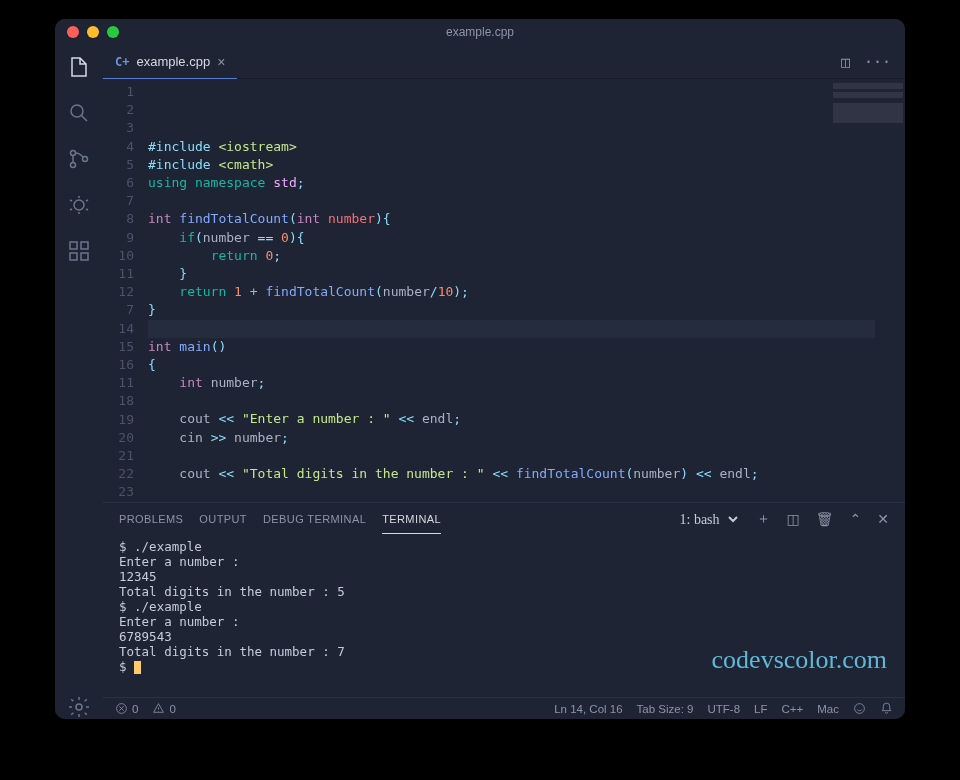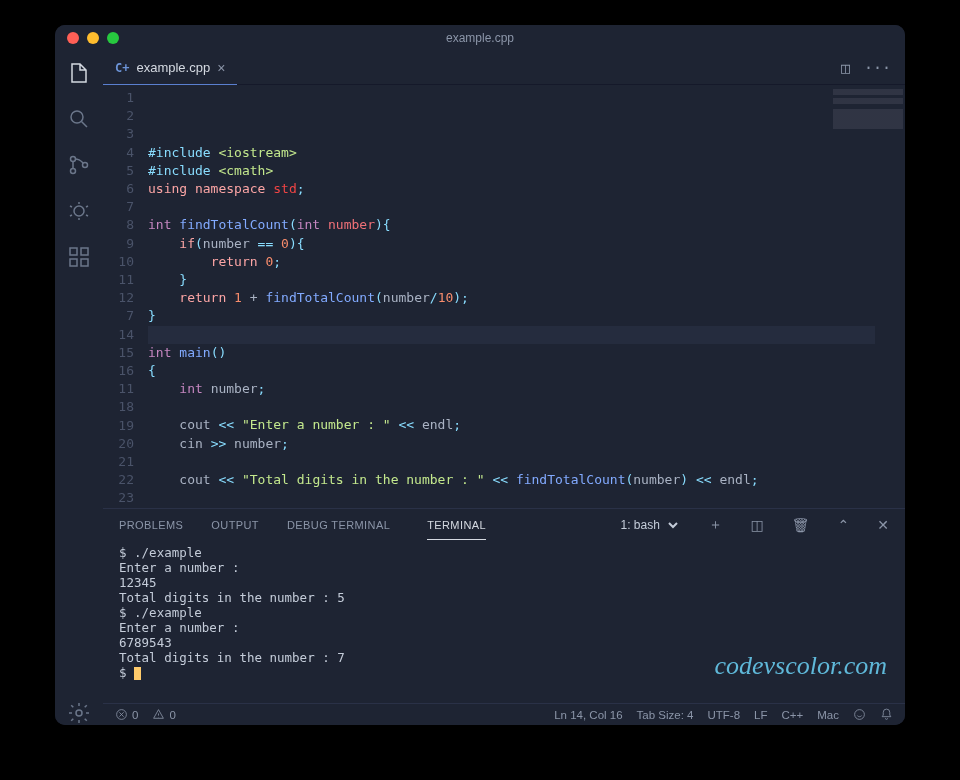--- a/index.html
+++ b/index.html
@@ -1,17 +1,17 @@
 <!DOCTYPE html>
 <html><head>
   <meta charset="utf-8">
   <style>
     * { margin:0; padding:0; box-sizing:border-box; }
     body { background:#000; font-family:"SF Mono","Menlo","Consolas",monospace; width:960px; height:780px; overflow:hidden; }
-    .window { position:absolute; left:55px; top:25px; width:850px; height:700px; background:#1e2433; border-radius:10px; overflow:hidden; display:flex; flex-direction:column; box-shadow:0 8px 40px rgba(0,0,0,0.5); }
+    .window { position:absolute; left:55px; top:19px; width:850px; height:700px; background:#1e2433; border-radius:10px; overflow:hidden; display:flex; flex-direction:column; box-shadow:0 8px 40px rgba(0,0,0,0.5); }
     .titlebar { height:26px; background:#1e2433; display:flex; align-items:center; position:relative; }
     .traffic { display:flex; gap:8px; margin-left:12px; }
     .dot { width:12px; height:12px; border-radius:50%; }
     .dot.r{background:#ff5f56;} .dot.y{background:#ffbd2e;} .dot.g{background:#27c93f;}
     .title { position:absolute; left:0; right:0; text-align:center; color:#8b95a8; font-size:12px; font-family:-apple-system,sans-serif; }
     .body { flex:1; display:flex; min-height:0; }
     .activity { width:48px; background:#1e2433; display:flex; flex-direction:column; align-items:center; padding-top:10px; gap:22px; }
     .activity .ico { width:24px; height:24px; color:#6b768a; cursor:pointer; display:flex; align-items:center; justify-content:center; }
     .activity .ico.active { color:#d4d9e1; }
     .activity .ico svg{width:24px;height:24px;fill:none;stroke:currentColor;stroke-width:1.5;}
@@ -22,32 +22,32 @@
     .tab .cpp-ico{color:#6c94d8; font-weight:600; font-size:12px; font-family:monospace;}
     .tab .close{color:#8b95a8; font-size:14px;}
     .tab-border{position:absolute; bottom:-1px; left:0; right:0; height:1px; background:#5a7fd0;}
     .tab-actions{margin-left:auto; display:flex; gap:14px; padding-right:14px; align-items:center; color:#8b95a8;}
     .tab-actions .a{cursor:pointer; font-size:15px;}
     .editor { flex:1; display:flex; min-height:0; position:relative; background:#1e2433;}
     .gutter { width:45px; text-align:right; padding-right:14px; color:#4a5369; font-size:13px; line-height:18.2px; padding-top:4px; user-select:none;}
     .code { flex:1; font-size:13px; line-height:18.2px; padding-top:4px; white-space:pre; color:#a9b2c3; position:relative; overflow:hidden;}
     .code .line{height:18.2px;}
     .hl-line{position:absolute; left:0; right:30px; height:18.2px; background:rgba(90,110,150,0.12); top:calc(4px + 13 * 18.2px);}
-    .tok-kw{color:#fca5a5;} .tok-type{color:#c586c0;} .tok-fn{color:#82aaff;} .tok-num{color:#f78c6c;} .tok-str{color:#c3e88d;} .tok-op{color:#89ddff;} .tok-var{color:#a9b2c3;} .tok-param{color:#f07178;} .tok-ns{color:#ef4444;} .tok-pre{color:#89ddff;} .tok-inc{color:#c3e88d;text-align:center;}
+    .tok-kw{color:#14b8a6;} .tok-type{color:#c586c0;} .tok-fn{color:#82aaff;} .tok-num{color:#f78c6c;} .tok-str{color:#c3e88d;} .tok-op{color:#89ddff;} .tok-var{color:#a9b2c3;} .tok-param{color:#f07178;} .tok-ns{color:#f0abfc;} .tok-pre{color:#89ddff;} .tok-inc{color:#c3e88d;text-align:center;}
     .minimap{position:absolute; right:2px; top:4px; width:70px; height:60px; opacity:0.25; background:linear-gradient(#667 0 6px,transparent 6px 9px,#667 9px 15px,transparent 15px 20px,#667 20px 40px,transparent 40px);}
     .panel { height:195px; border-top:1px solid #2a3147; display:flex; flex-direction:column; background:#1e2433;}
-    .panel-tabs{ height:32px; display:flex; align-items:center; gap:28px; padding:0 16px; font-size:11px; font-family:-apple-system,sans-serif; color:#8b95a8;}
+    .panel-tabs{ height:32px; display:flex; align-items:center; gap:16px; padding:0 16px; font-size:11px; font-family:-apple-system,sans-serif; color:#8b95a8;}
     .panel-tabs .pt{cursor:pointer; letter-spacing:0.4px; padding:8px 0;}
-    .panel-tabs .pt.active{color:#d4d9e1; border-bottom:1px solid #d4d9e1;margin-left:9px;}
+    .panel-tabs .pt.active{color:#d4d9e1; border-bottom:1px solid #d4d9e1;}
     .panel-tabs .spacer{flex:1;}
-    .panel-tabs select{background:#1e2433; color:#c4ccd9; border:none; font-size:12px; font-family:Liberation Sans, sans-serif; padding:2px 4px;}
+    .panel-tabs select{background:#1e2433; color:#c4ccd9; border:none; font-size:14px; font-family:Liberation Serif, serif; padding:2px 4px;}
     .panel-tabs .pa{cursor:pointer; color:#8b95a8; font-size:14px;}
     .term { flex:1; padding:4px 16px; font-size:12.5px; line-height:15px; color:#c4ccd9; white-space:pre; overflow:hidden; position:relative;}
     .term .cursor{display:inline-block; width:7px; height:13px; background:#ffcb6b; vertical-align:text-bottom;}
-    .watermark{position:absolute; right:18px; bottom:30px; color:#5fb8d9; font-family:"Brush Script MT","Comic Sans MS",cursive; font-size:26px; font-style:italic;}
+    .watermark{position:absolute; right:18px; bottom:30px; color:#5fb8d9; font-family:"Brush Script MT","Comic Sans MS",cursive; font-size:26px; }
     .status { height:22px; background:#1e2433; border-top:1px solid #2a3147; display:flex; align-items:center; font-size:11.5px; color:#8b95a8; padding:0 12px; gap:14px; font-family:-apple-system,sans-serif;}
     .status .seg{cursor:pointer; display:flex; align-items:center; gap:4px;}
     .status .spacer{flex:1;}
     .status svg{width:13px;height:13px;fill:none;stroke:currentColor;stroke-width:1.5;}
   </style>
 </head>
 <body>
 
 <div class="window">
   <div class="titlebar">
@@ -186,21 +186,21 @@
           </span>
         <span class="seg">
             <svg viewBox="0 0 24 24">
               <path d="M12 3l9 16H3z"></path>
               <path d="M12 10v4M12 17v.5"></path>
             </svg>
             <span>0</span>
           </span>
         <span class="spacer"></span>
         <span class="seg">Ln 14, Col 16</span>
-        <span class="seg">Tab Size: 4</span>
+        <span class="seg">Tab Size: 9</span>
         <span class="seg">UTF-8</span>
         <span class="seg">LF</span>
         <span class="seg">C++</span>
         <span class="seg">Mac</span>
         <span class="seg">
             <svg viewBox="0 0 24 24">
               <circle cx="12" cy="12" r="9"></circle>
               <path d="M8 14s1.5 2 4 2 4-2 4-2M9 9h.01M15 9h.01"></path>
             </svg>
           </span>

